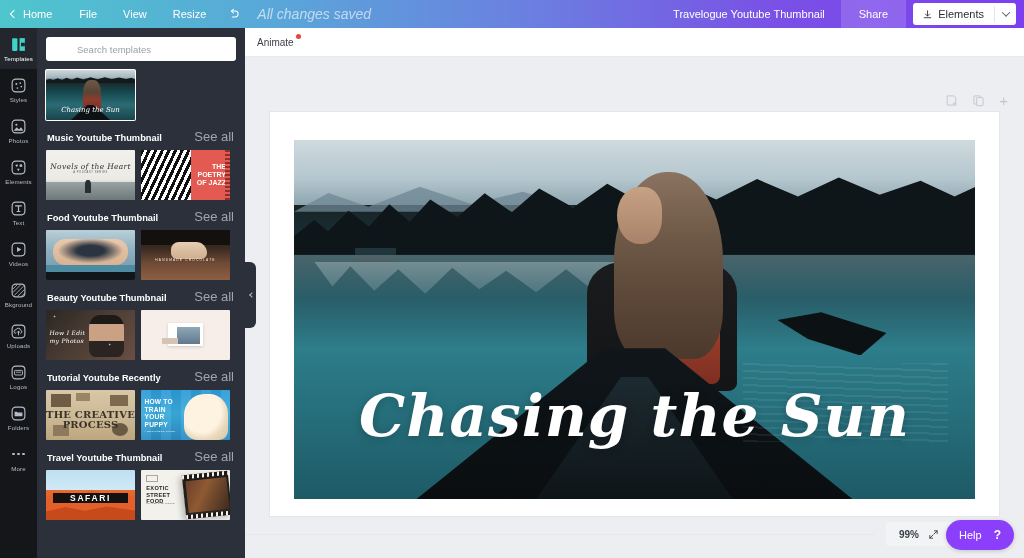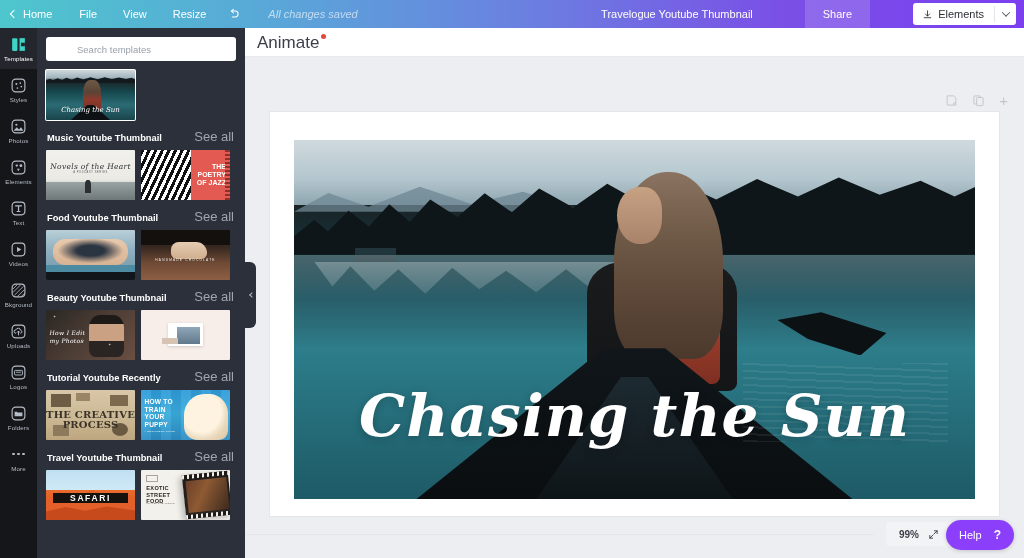--- a/index.html
+++ b/index.html
@@ -29,25 +29,25 @@
   .chev-left {
     display: inline-block; width: 6px; height: 6px;
     border-left: 1.4px solid #fff; border-bottom: 1.4px solid #fff;
     transform: rotate(45deg); margin-right: 1px;
   }
   .undo-btn {
     width: 30px; height: 28px; display: flex; align-items: center; justify-content: center;
     cursor: pointer;
   }
   .saved-text {
-    color: rgba(255,255,255,0.62); font-size: 11px; font-style: italic;
-    padding-left: 8px; white-space: nowrap; margin-left: 11px;
+    color: rgba(255,255,255,0.62); font-size: 14px; font-style: italic;
+    padding-left: 8px; white-space: nowrap;
   }
   .hdr-right {
-    margin-left: auto; display: flex; align-items: center; height: 28px; padding-right: 8px; gap: 36px;
+    margin-left: auto; display: flex; align-items: center; height: 28px; padding-right: 8px;
   }
   .doc-title {
     color: #ffffff; font-size: 11px; padding: 0 16px; white-space: nowrap;
   }
   .share-btn {
     background: rgba(255,255,255,0.16);
     color: #fff; font-size: 11px;
     height: 28px; line-height: 28px; padding: 0 18px; cursor: pointer;
   }
   .download-group {
@@ -275,21 +275,21 @@
     width: 779px; height: 530px;
     background: #eceef1;
   }
   .toolbar {
     height: 29px; background: #ffffff; display: flex; align-items: center;
     border-bottom: 1px solid #e7e9ec;
   }
   .animate-btn {
     display: flex; align-items: flex-start; gap: 2px;
     padding: 0 12px; height: 29px; line-height: 29px;
-    font-size: 17px; color: #3b3f48; cursor: pointer; position: relative;
+    font-size: 10px; color: #3b3f48; cursor: pointer; position: relative;
   }
   .animate-dot {
     width: 5px; height: 5px; border-radius: 50%; background: #e8453c;
     margin-top: 6px;
   }
   .page-tools {
     position: absolute; right: 16px; top: 36px;
     display: flex; align-items: center; gap: 14px;
     z-index: 6;
   }

